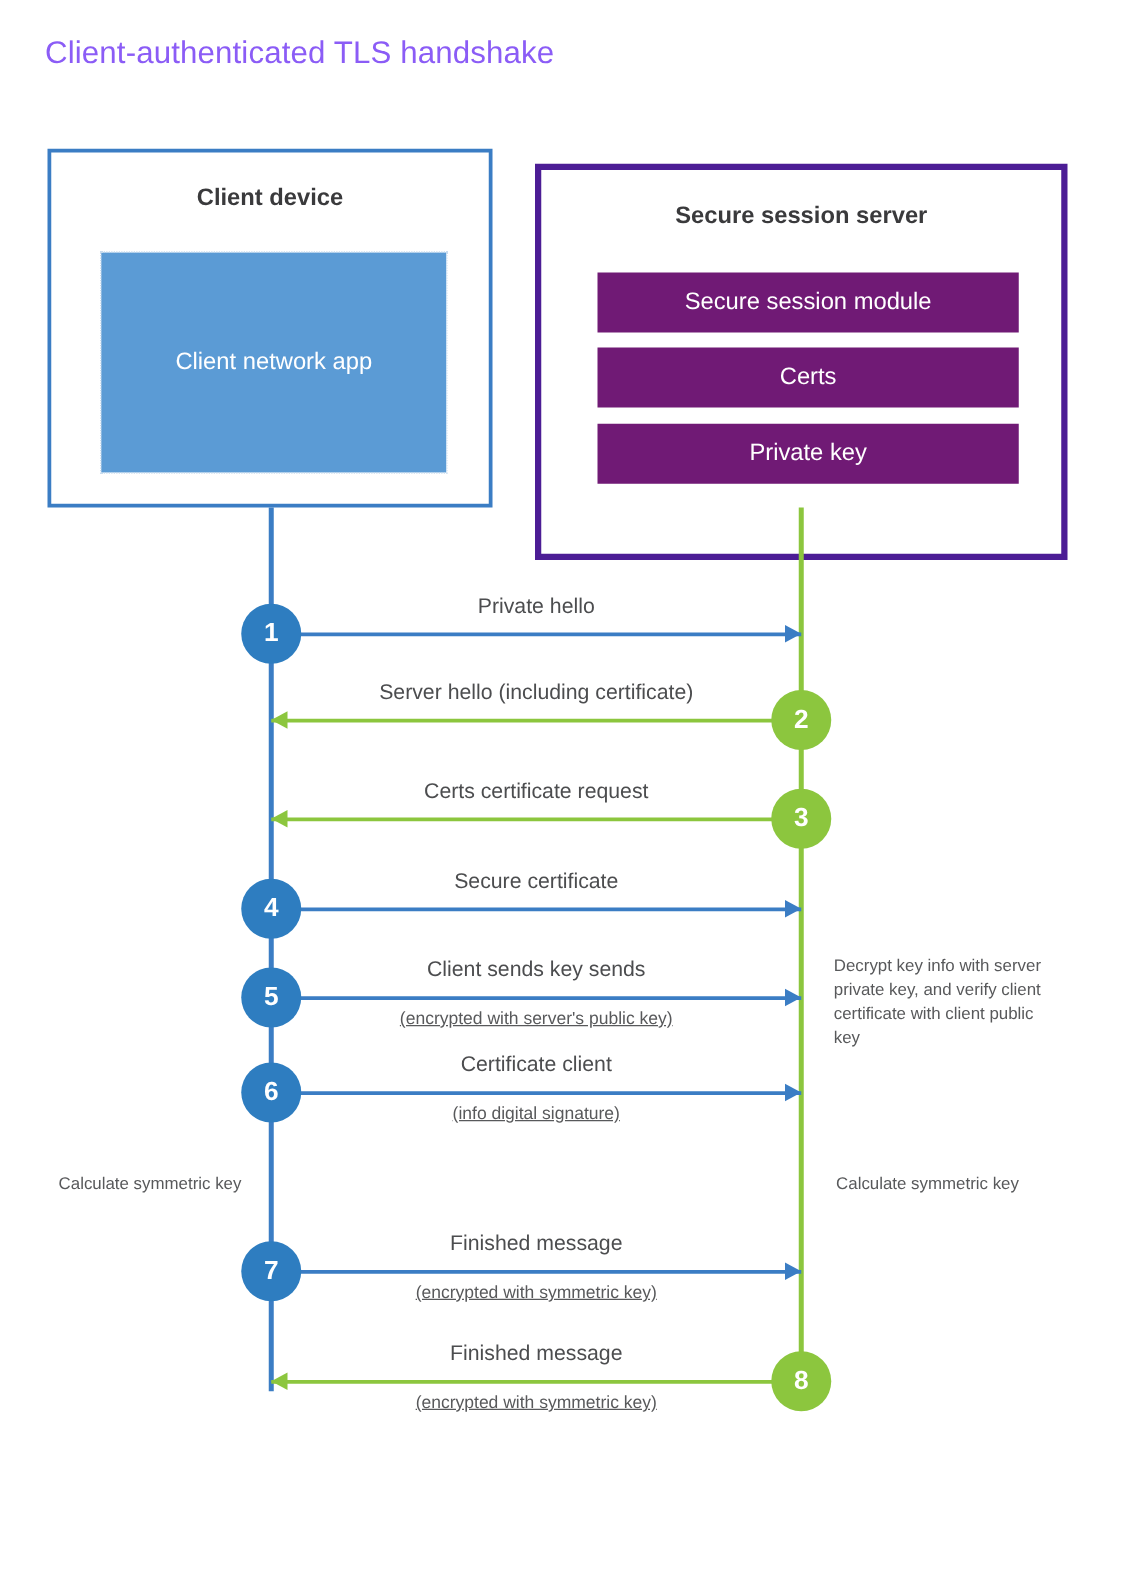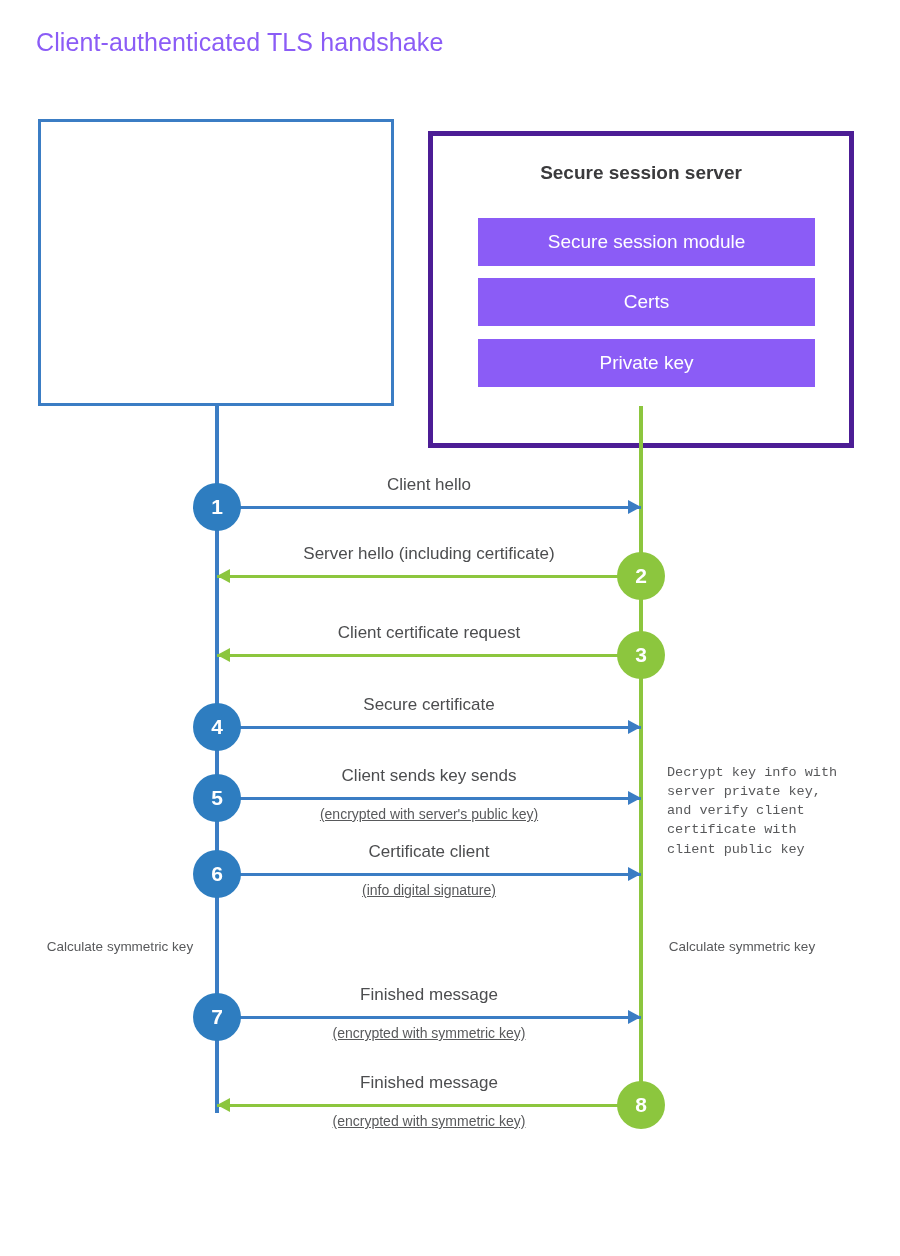--- a/index.html
+++ b/index.html
@@ -78,21 +78,21 @@
     font-size: 19px;
     line-height: 1.4;
     text-align: center;
   }
 
   .server-module {
     position: absolute;
     left: 45px;
     width: 337px;
     height: 48px;
-    background: #8b5cf6;
+    background: #701a75;
     display: flex;
     align-items: center;
     justify-content: center;
     color: #ffffff;
     font-size: 19px;
   }
   .server-module.m0 { top: 82px; }
   .server-module.m1 { top: 142px; }
   .server-module.m2 { top: 203px; }
 
@@ -191,65 +191,66 @@
   }
   .annotation.left-side {
     right: 700px;
     text-align: center;
     width: 160px;
   }
   .annotation.right-side {
     left: 667px;
     text-align: left;
     width: 180px;
-    font-family: Liberation Mono, monospace;
   }
   .annotation.right-center {
     left: 667px;
     text-align: center;
     width: 150px;
   }
 </style>
 </head>
 <body>
 
 <div id="diagram-root">
 
   <div class="page-title">Client-authenticated TLS handshake</div>
 
   <div class="party-box" id="client-box">
+    <div class="party-title">Client device</div>
+    <div class="client-app-rect">Client network app</div>
   </div>
 
   <div class="party-box" id="server-box">
     <div class="party-title">Secure session server</div>
     <div class="server-module m0">Secure session module</div>
     <div class="server-module m2">Private key</div>
     <div class="server-module m1">Certs</div>
   </div>
 
   <div class="lifeline" id="client-lifeline"></div>
   <div class="lifeline" id="server-lifeline"></div>
 
   <div id="messages-layer">
       <div class="msg" style="top: 507px;">
         <div class="msg-line blue" style="left: 217px; width: 424px;"></div>
         <div class="arrow-head right blue" style="left: 628px;"></div>
-        <div class="msg-label">Client hello</div>
+        <div class="msg-label">Private hello</div>
       </div>
       <div class="step-badge blue" style="top: 483px; left: 193px; position: absolute;">1</div>
       <div class="msg" style="top: 576px;">
         <div class="msg-line green" style="left: 217px; width: 424px;"></div>
         <div class="arrow-head left green" style="left: 217px;"></div>
         <div class="msg-label">Server hello (including certificate)</div>
       </div>
       <div class="step-badge green" style="top: 552px; left: 617px; position: absolute;">2</div>
       <div class="msg" style="top: 655px;">
         <div class="msg-line green" style="left: 217px; width: 424px;"></div>
         <div class="arrow-head left green" style="left: 217px;"></div>
-        <div class="msg-label">Client certificate request</div>
+        <div class="msg-label">Certs certificate request</div>
       </div>
       <div class="step-badge green" style="top: 631px; left: 617px; position: absolute;">3</div>
       <div class="msg" style="top: 727px;">
         <div class="msg-line blue" style="left: 217px; width: 424px;"></div>
         <div class="arrow-head right blue" style="left: 628px;"></div>
         <div class="msg-label">Secure certificate</div>
       </div>
       <div class="step-badge blue" style="top: 703px; left: 193px; position: absolute;">4</div>
       <div class="msg" style="top: 798px;">
         <div class="msg-line blue" style="left: 217px; width: 424px;"></div>

